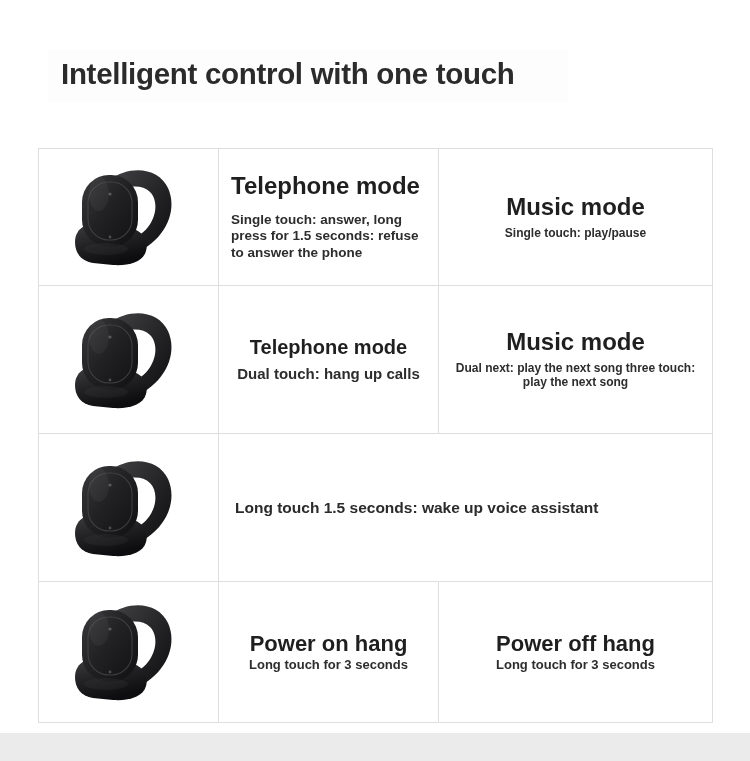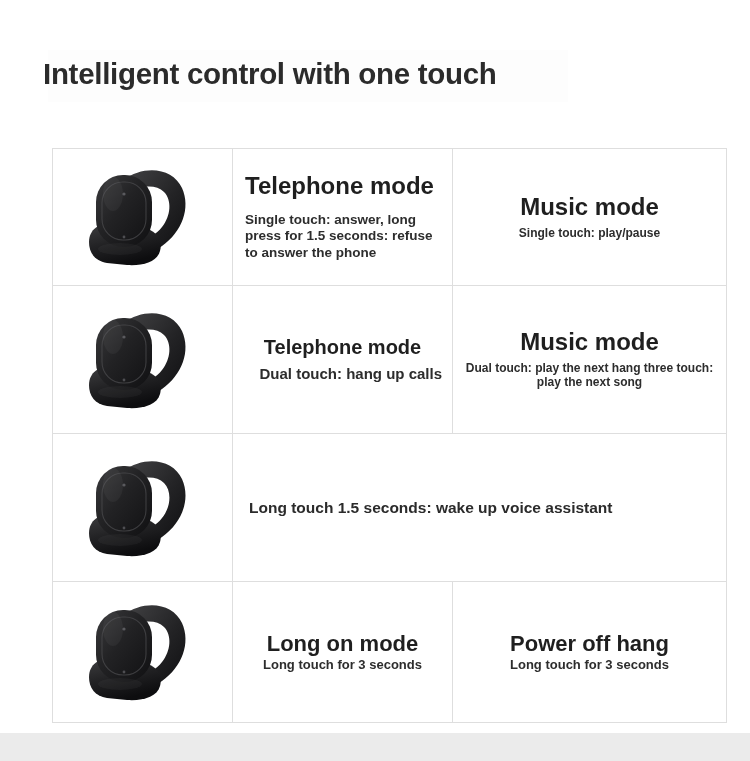--- a/index.html
+++ b/index.html
@@ -30,34 +30,34 @@
   .title-bg {
     position: absolute;
     left: 48px;
     top: 6px;
     width: 520px;
     height: 52px;
     background: #fdfdfd;
   }
   .page-title {
     position: absolute;
-    left: 43px;
+    left: 61px;
     top: 7px;
     font-size: 29.5px;
     font-weight: 700;
     letter-spacing: -0.3px;
     color: #2b2b2b;
     line-height: 45px;
     white-space: nowrap;
   }
 
   
   .feature-table {
     position: absolute;
-    left: 52px;
+    left: 38px;
     top: 148px;
     width: 674px;
     height: 574px;
     border-collapse: collapse;
     table-layout: fixed;
     background: #14532d;
   }
   .feature-table td {
     border: 1px solid #dedede;
     background: #ffffff;
@@ -90,21 +90,21 @@
     font-weight: 700;
     color: #2d2d2d;
     line-height: 1.2;
   }
 
   
   .t-xl   { font-size: 24px; }
   .t-lg   { font-size: 22px; }
   .t-md   { font-size: 20px; }
   .d-sm   { font-size: 13.5px; margin-top: 12px; }
-  .d-md   { font-size: 15px;  margin-top: 6px; text-align: right; }
+  .d-md   { font-size: 15px;  margin-top: 6px; }
   .d-lg   { font-size: 12px;  margin-top: 5px; }
   .d-one  { font-size: 13px; }
 
   .single-line {
     font-size: 15.5px;
     font-weight: 700;
     color: #2b2b2b;
     text-align: left;
     padding-left: 16px;
   }
@@ -228,21 +228,21 @@
         </td>
         <td class="col-mid">
           <div class="cell">
             <div class="mode-title t-md">Telephone mode</div>
             <div class="mode-desc d-md">Dual touch: hang up calls</div>
           </div>
         </td>
         <td class="col-right">
           <div class="cell">
             <div class="mode-title t-xl">Music mode</div>
-            <div class="mode-desc d-lg">Dual touch: play the next hang three touch: play the next song</div>
+            <div class="mode-desc d-lg">Dual next: play the next song three touch: play the next song</div>
           </div>
         </td>
       </tr>
 
       <tr class="r3">
         <td class="col-img bud-cell">
           <div class="bud">
             <svg viewBox="0 0 156 118" xmlns="http://www.w3.org/2000/svg" aria-hidden="true">
               <defs>
                 <linearGradient id="bodyG3" x1="0" y1="0" x2="1" y2="1">
@@ -304,21 +304,21 @@
               <rect x="37" y="24" width="44" height="58" rx="21" ry="21" fill="none" stroke="#4b4b4e" stroke-width="1.1" opacity="0.75"></rect>
               <circle cx="59" cy="36" r="1.6" fill="#5a5a5e"></circle>
               <circle cx="59" cy="79" r="1.4" fill="#4e4e52"></circle>
               <ellipse cx="48" cy="36" rx="10" ry="17" fill="#ffffff" opacity="0.045"></ellipse>
               <ellipse cx="55" cy="91" rx="22" ry="6" fill="#ffffff" opacity="0.035"></ellipse>
             </svg>
           </div>
         </td>
         <td class="col-mid">
           <div class="cell">
-            <div class="mode-title t-lg">Long on mode</div>
+            <div class="mode-title t-lg">Power on hang</div>
             <div class="mode-desc d-one">Long touch for 3 seconds</div>
           </div>
         </td>
         <td class="col-right">
           <div class="cell">
             <div class="mode-title t-lg">Power off hang</div>
             <div class="mode-desc d-one">Long touch for 3 seconds</div>
           </div>
         </td>
       </tr>

